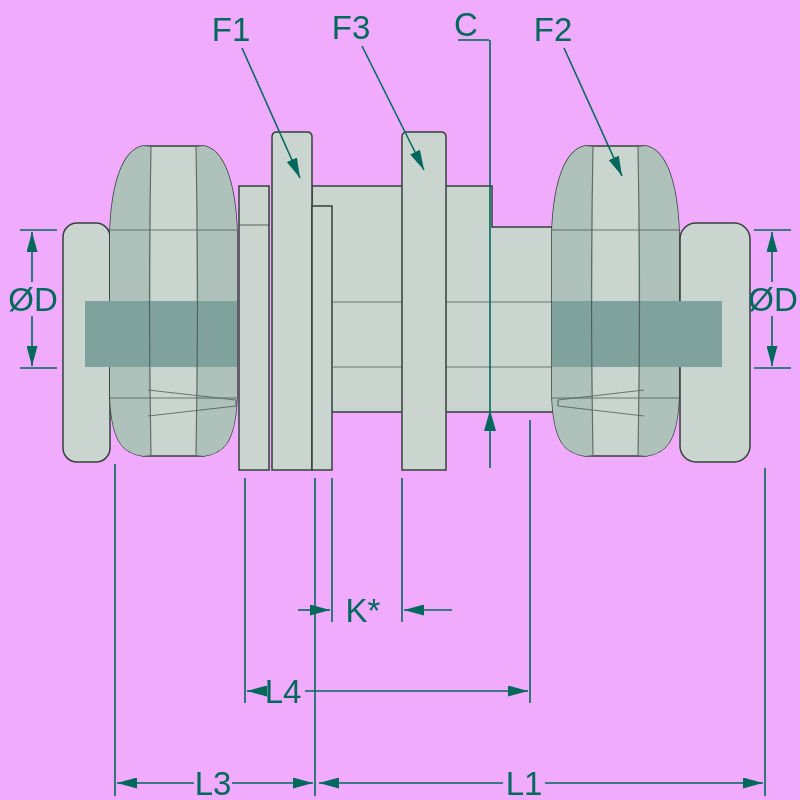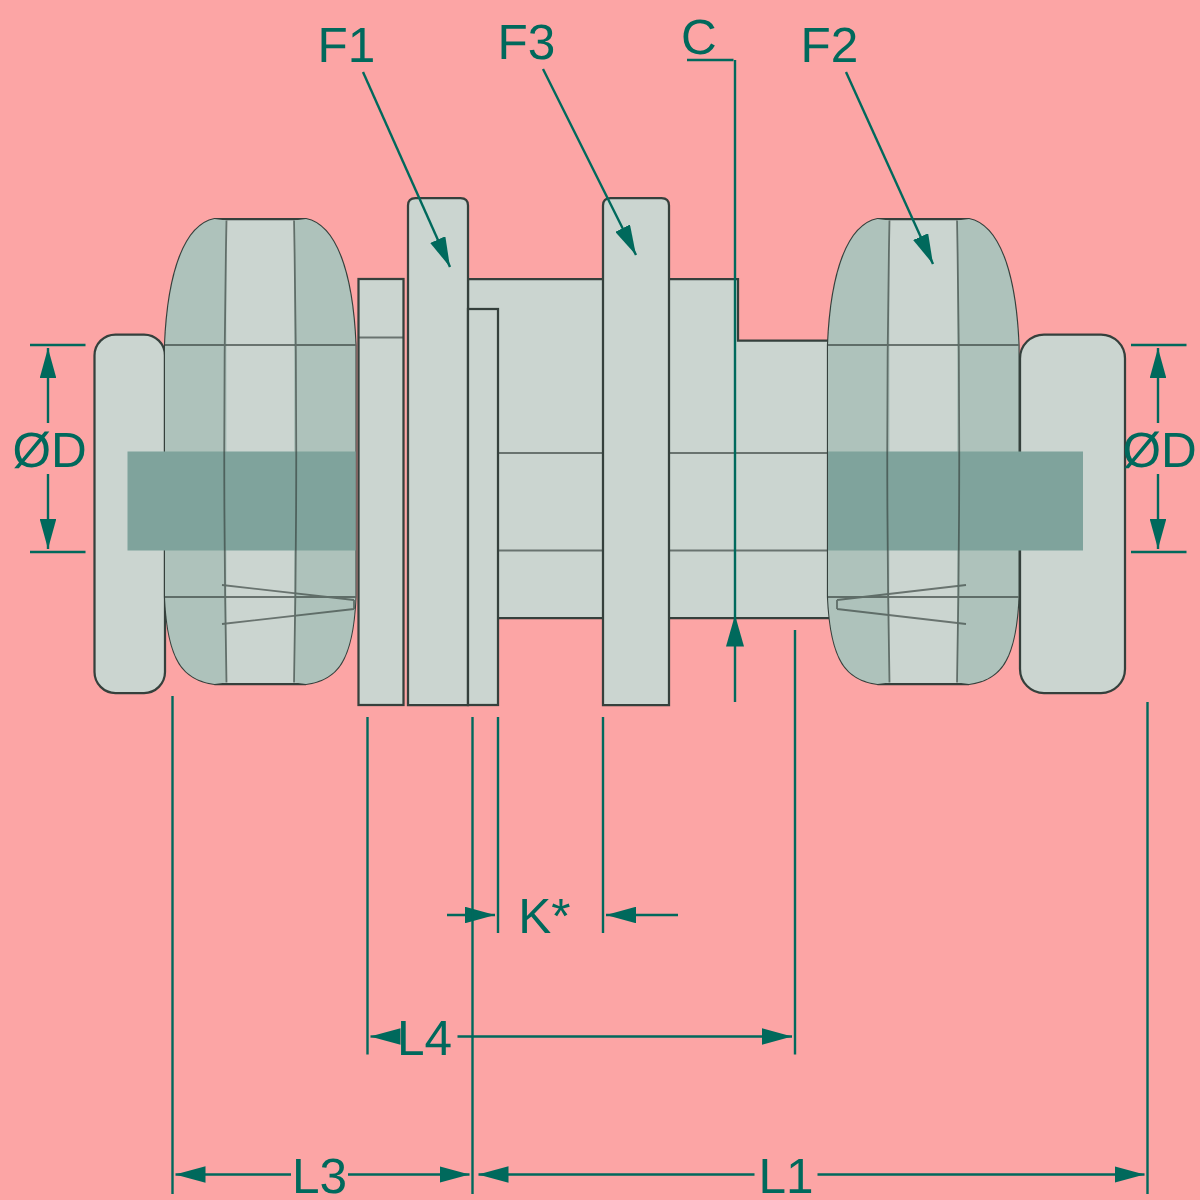--- a/index.html
+++ b/index.html
@@ -1,17 +1,17 @@
 <!DOCTYPE html>
 <html><head>
 <meta charset="utf-8">
 <style>
   html,body{margin:0;padding:0;background:#ffffff;}
   .canvas{
-    width:800px;height:800px;background:#fca5a5;position:relative;overflow:hidden;
+    width:800px;height:800px;background:#f0abfc;position:relative;overflow:hidden;
     font-family:"Liberation Sans",sans-serif;
   }
   svg{display:block;}
   #labels text{
     font-family:"Liberation Sans",sans-serif;
     font-size:33px;
     text-anchor:middle;
   }
   .fl{fill:#CBD5D0;}
   .fm{fill:#AEC2BB;}

